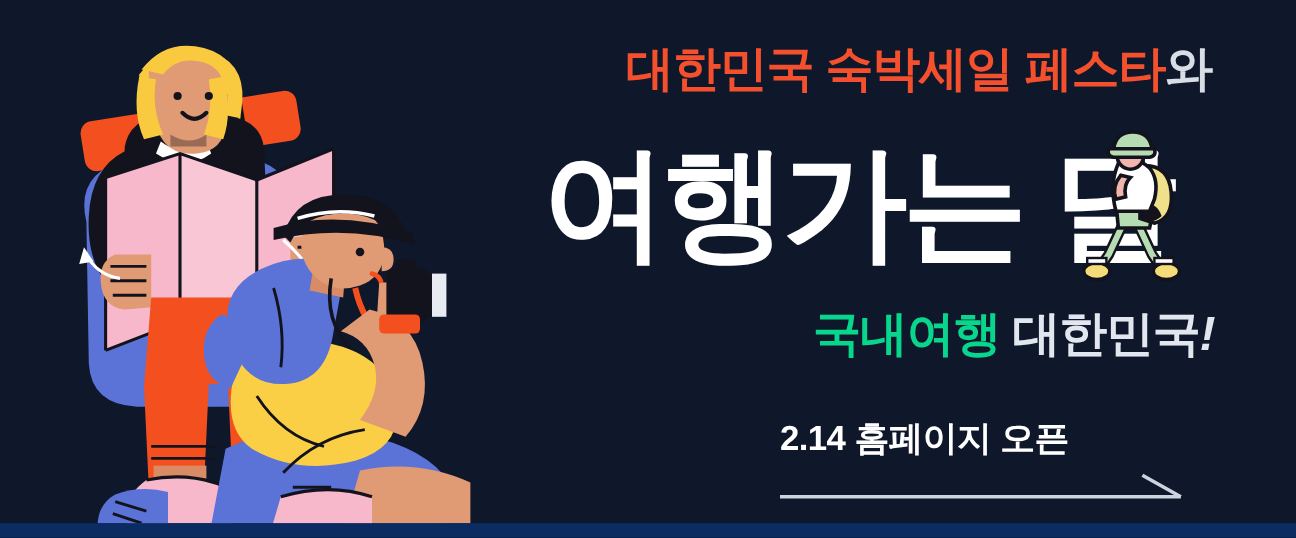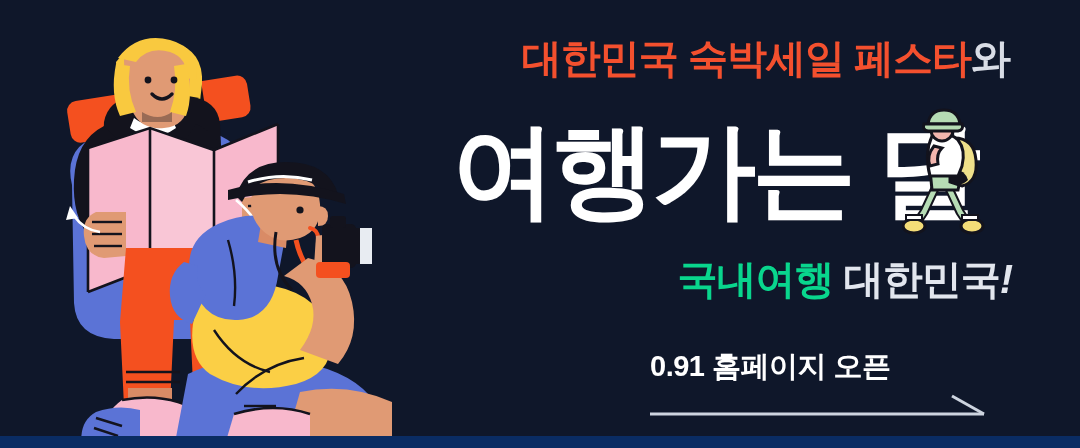--- a/index.html
+++ b/index.html
@@ -296,21 +296,21 @@
         <path d="M26 16 q2 -14 16 -14 q14 0 16 14 z" fill="#b6dcb4" stroke="#13131d" stroke-width="3"></path>
         <path d="M22 16 l38 0 q2 6 -4 7 l-30 0 q-6 -1 -4 -7 z" fill="#b6dcb4" stroke="#13131d" stroke-width="3"></path>
       </svg>
     </div>
 
     <div class="line-sub">
       <span class="green">국내여행</span><span class="pale"> 대한민국</span><span class="bang">!</span>
     </div>
 
     <div class="cta">
-      <div class="cta-text">0.91 홈페이지 오픈</div>
+      <div class="cta-text">2.14 홈페이지 오픈</div>
       <div class="cta-arrow">
         <svg viewBox="0 0 336 26" xmlns="http://www.w3.org/2000/svg">
           <line x1="0" y1="20" x2="334" y2="20" stroke="#cdd4df" stroke-width="3"></line>
           <line x1="302" y1="2" x2="334" y2="20" stroke="#cdd4df" stroke-width="3"></line>
         </svg>
       </div>
     </div>
 
   </div>
 </div>

